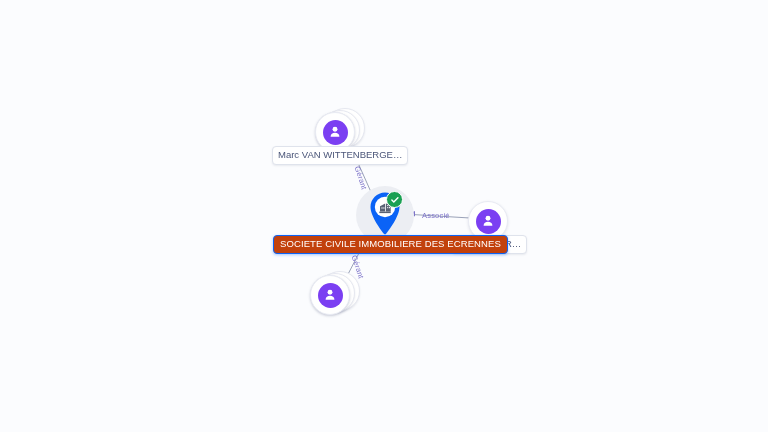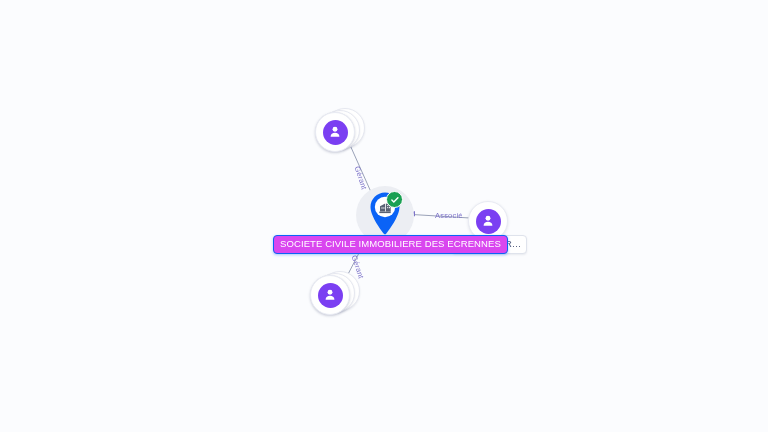--- a/index.html
+++ b/index.html
@@ -136,21 +136,21 @@
     align-items: center;
     justify-content: center;
   }
   .verified-badge svg { display: block; }
 
   
   #company-label {
     position: absolute;
     left: 273px;
     top: 235px;
-    background: #d946ef;
+    background: #c2410c;
     border: 1px solid #0b63f6;
     border-radius: 4px;
     padding: 2px 6px 3px 6px;
     font-size: 9.5px;
     line-height: 12px;
     color: #ffffff;
     white-space: nowrap;
     letter-spacing: .1px;
     box-shadow: 0 1px 3px rgba(11,99,246,.35);
     z-index: 40;
@@ -167,37 +167,38 @@
 
     <line x1="470" y1="218" x2="404" y2="214" stroke="#9aa2b8" stroke-width="1"></line>
 
     <line x1="345" y1="280" x2="372" y2="228" stroke="#9aa2b8" stroke-width="1"></line>
 
     <polygon points="409,213.6 415,211 415,216.4" fill="#7d73c9"></polygon>
   </svg>
 
   <div class="edge-label" style="left:357px; top:162px; transform: rotate(72deg);">Gérant</div>
 
-  <div class="edge-label" style="left:422px; top:211px;margin-left:13px;">Associé</div>
+  <div class="edge-label" style="left:422px; top:211px;">Associé</div>
 
   <div class="edge-label" style="left:354px; top:251px; transform: rotate(72deg);">Gérant</div>
 
   <div class="person-node" style="left:315px; top:108px;">
     <div class="stack-card s3"></div>
     <div class="stack-card s2"></div>
     <div class="stack-card s1"></div>
     <div class="person-avatar-ring">
       <div class="person-avatar">
         <svg viewBox="0 0 24 24" width="16" height="16" fill="#ffffff">
           <circle cx="12" cy="8" r="3.7"></circle>
           <path d="M12 13.2c-3.6 0-6.5 2.1-6.5 4.7v1.3h13v-1.3c0-2.6-2.9-4.7-6.5-4.7z"></path>
         </svg>
       </div>
     </div>
   </div>
+  <div class="node-label" style="left:272px; top:146px;">Marc VAN WITTENBERGE…</div>
 
   <div class="person-node single" style="left:468px; top:197px;">
     <div class="person-avatar-ring">
       <div class="person-avatar">
         <svg viewBox="0 0 24 24" width="16" height="16" fill="#ffffff">
           <circle cx="12" cy="8" r="3.7"></circle>
           <path d="M12 13.2c-3.6 0-6.5 2.1-6.5 4.7v1.3h13v-1.3c0-2.6-2.9-4.7-6.5-4.7z"></path>
         </svg>
       </div>
     </div>

